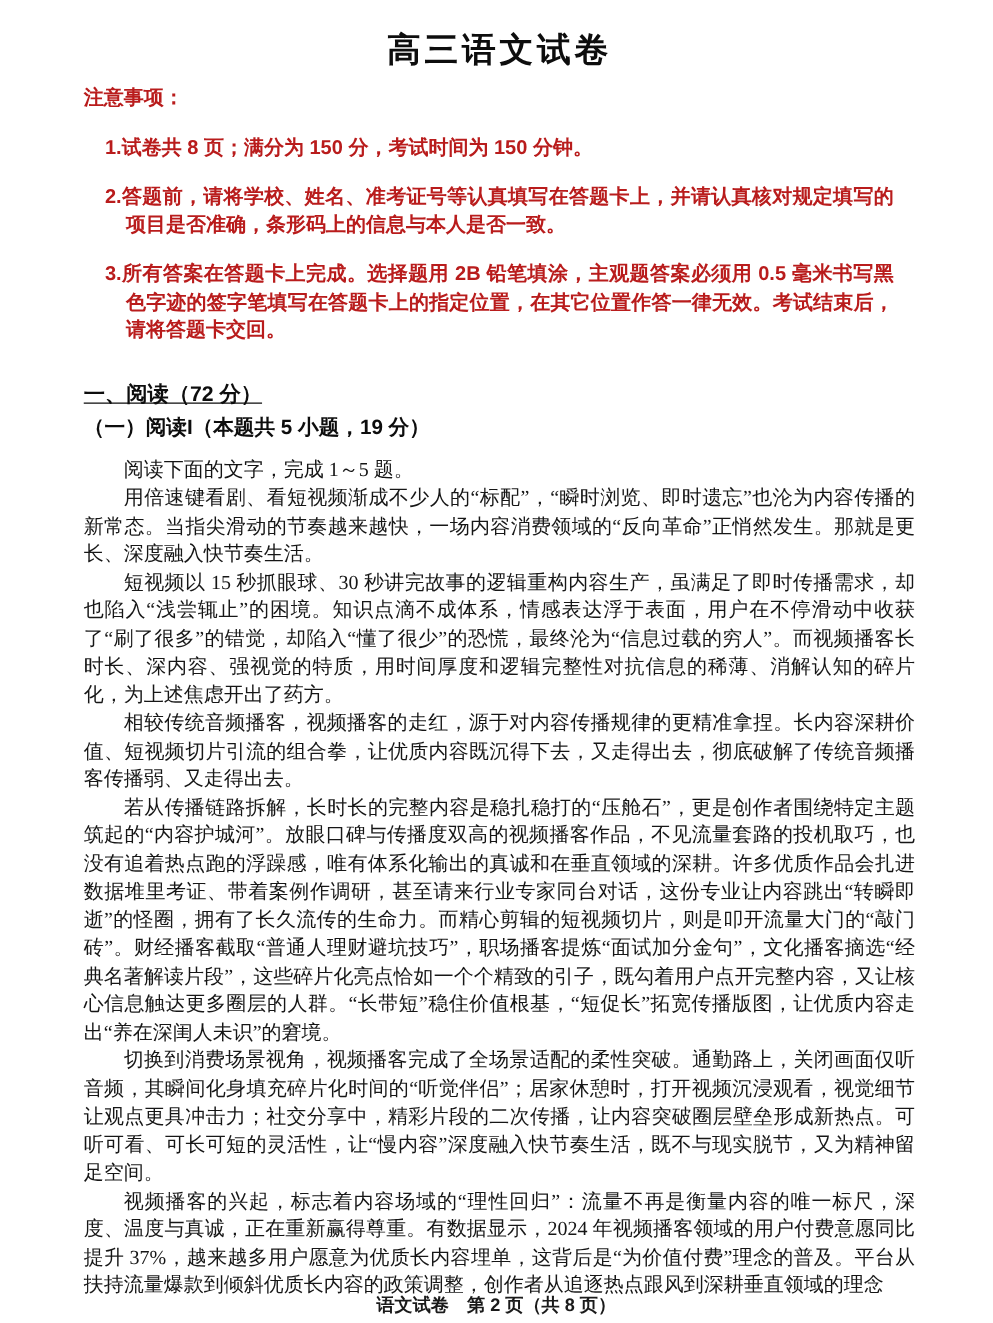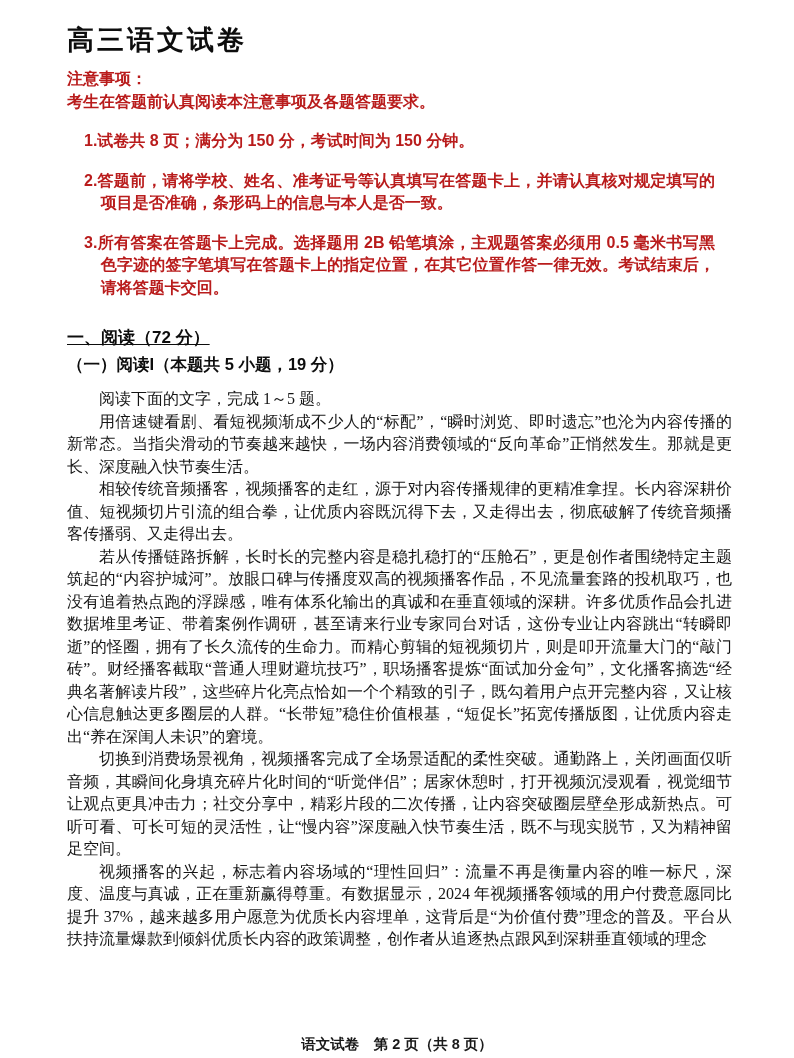--- a/index.html
+++ b/index.html
@@ -13,20 +13,21 @@
     height: 1058px;
     box-sizing: border-box;
     background: #ffffff;
     color: #141414;
     padding: 20px 62px 0 67px;
     overflow: hidden;
     font-family: "Liberation Serif", "DejaVu Serif", serif;
   }
   .doc-title {
     margin: 2px 0 10px 0;
+    text-align: center;
     font-size: 27px;
     font-weight: bold;
     letter-spacing: 3px;
     font-family: "Liberation Sans", "DejaVu Sans", sans-serif;
     color: #0d0d0d;
   }
   .notice {
     font-size: 16px;
     line-height: 22.5px;
     font-weight: 600;
@@ -90,34 +91,34 @@
 </style>
 </head>
 <body>
 
 <div class="page">
 
   <h1 class="doc-title">高三语文试卷</h1>
 
   <div class="notice">
     <div class="notice-heading">注意事项：</div>
-    <p class="notice-intro">考生在答题前认真阅读本注意事项及各题答题要求。</p>
     <p class="notice-item">1.试卷共 8 页；满分为 150 分，考试时间为 150 分钟。</p>
     <p class="notice-item">2.答题前，请将学校、姓名、准考证号等认真填写在答题卡上，并请认真核对规定填写的项目是否准确，条形码上的信息与本人是否一致。</p>
     <p class="notice-item">3.所有答案在答题卡上完成。选择题用 2B 铅笔填涂，主观题答案必须用 0.5 毫米书写黑色字迹的签字笔填写在答题卡上的指定位置，在其它位置作答一律无效。考试结束后，请将答题卡交回。</p>
   </div>
 
   <div class="section-heading">一、阅读（72 分）</div>
 
   <div class="sub-heading">（一）阅读I（本题共 5 小题，19 分）</div>
 
   <p class="instruction">阅读下面的文字，完成 1～5 题。</p>
 
   <div class="passage">
     <p>用倍速键看剧、看短视频渐成不少人的“标配”，“瞬时浏览、即时遗忘”也沦为内容传播的新常态。当指尖滑动的节奏越来越快，一场内容消费领域的“反向革命”正悄然发生。那就是更长、深度融入快节奏生活。</p>
+    <p>短视频以 15 秒抓眼球、30 秒讲完故事的逻辑重构内容生产，虽满足了即时传播需求，却也陷入“浅尝辄止”的困境。知识点滴不成体系，情感表达浮于表面，用户在不停滑动中收获了“刷了很多”的错觉，却陷入“懂了很少”的恐慌，最终沦为“信息过载的穷人”。而视频播客长时长、深内容、强视觉的特质，用时间厚度和逻辑完整性对抗信息的稀薄、消解认知的碎片化，为上述焦虑开出了药方。</p>
     <p>相较传统音频播客，视频播客的走红，源于对内容传播规律的更精准拿捏。长内容深耕价值、短视频切片引流的组合拳，让优质内容既沉得下去，又走得出去，彻底破解了传统音频播客传播弱、又走得出去。</p>
     <p>若从传播链路拆解，长时长的完整内容是稳扎稳打的“压舱石”，更是创作者围绕特定主题筑起的“内容护城河”。放眼口碑与传播度双高的视频播客作品，不见流量套路的投机取巧，也没有追着热点跑的浮躁感，唯有体系化输出的真诚和在垂直领域的深耕。许多优质作品会扎进数据堆里考证、带着案例作调研，甚至请来行业专家同台对话，这份专业让内容跳出“转瞬即逝”的怪圈，拥有了长久流传的生命力。而精心剪辑的短视频切片，则是叩开流量大门的“敲门砖”。财经播客截取“普通人理财避坑技巧”，职场播客提炼“面试加分金句”，文化播客摘选“经典名著解读片段”，这些碎片化亮点恰如一个个精致的引子，既勾着用户点开完整内容，又让核心信息触达更多圈层的人群。“长带短”稳住价值根基，“短促长”拓宽传播版图，让优质内容走出“养在深闺人未识”的窘境。</p>
     <p>切换到消费场景视角，视频播客完成了全场景适配的柔性突破。通勤路上，关闭画面仅听音频，其瞬间化身填充碎片化时间的“听觉伴侣”；居家休憩时，打开视频沉浸观看，视觉细节让观点更具冲击力；社交分享中，精彩片段的二次传播，让内容突破圈层壁垒形成新热点。可听可看、可长可短的灵活性，让“慢内容”深度融入快节奏生活，既不与现实脱节，又为精神留足空间。</p>
     <p>视频播客的兴起，标志着内容场域的“理性回归”：流量不再是衡量内容的唯一标尺，深度、温度与真诚，正在重新赢得尊重。有数据显示，2024 年视频播客领域的用户付费意愿同比提升 37%，越来越多用户愿意为优质长内容埋单，这背后是“为价值付费”理念的普及。平台从扶持流量爆款到倾斜优质长内容的政策调整，创作者从追逐热点跟风到深耕垂直领域的理念</p>
   </div>
 
   <div class="page-footer">语文试卷　第 2 页（共 8 页）</div>
 
 </div>
 

